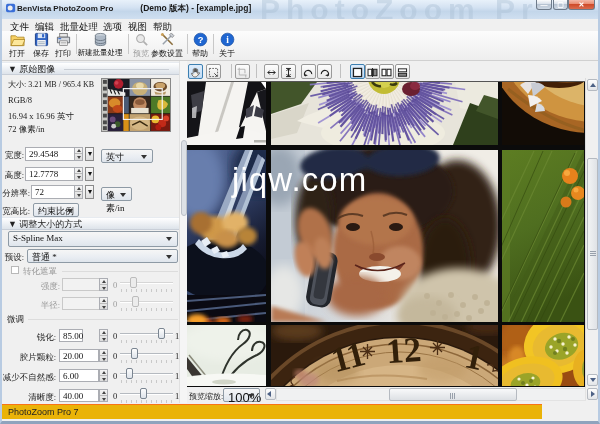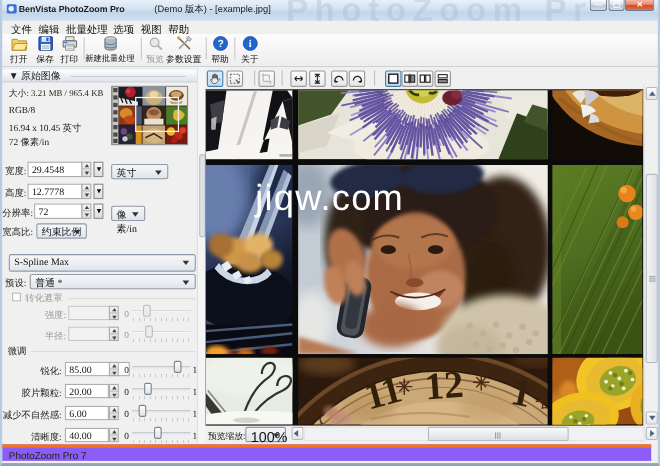--- a/index.html
+++ b/index.html
@@ -5,21 +5,21 @@
 * { margin:0; padding:0; box-sizing:border-box; }
 html,body { width:600px; height:424px; overflow:hidden; font-family:"Liberation Sans", sans-serif; }
 body { position:relative; background:#f0f0f0; }
 .abs { position:absolute; }
 
 
 #titlebar { left:0; top:0; width:600px; height:19px;
   background:linear-gradient(#e8f1fa 0%, #d4e2f2 40%, #c3d6ea 60%, #cfdff0 100%);
   overflow:hidden; }
 #ghost { left:260px; top:-7px; font-size:30px; font-weight:bold; color:#aabfd4; opacity:0.42; letter-spacing:6px; }
-#titletext { left:17px; top:3px; font-size:8px; color:#1a1a1a; white-space:nowrap; }
+#titletext { left:17px; top:3px; font-size:8px; color:#1a1a1a; white-space:nowrap;font-weight:bold; }
 #appicon { left:6px; top:3px; width:10px; height:10px; }
 .winbtn { top:0px; height:10px; border:1px solid #6e7b8a; border-top:none; border-radius:0 0 3px 3px; }
 #btnmin { left:536px; width:16px; background:linear-gradient(#fdfdfd,#d8e0ea 45%,#b8c4d2 50%,#cdd8e4); }
 #btnmax { left:553px; width:15px; background:linear-gradient(#fdfdfd,#d8e0ea 45%,#b8c4d2 50%,#cdd8e4); }
 #btnclose { left:568px; width:27px; background:linear-gradient(#f3b8a8,#e98b70 45%,#cf4b2a 50%,#d96b4e); }
 .winbtn span { display:block; text-align:center; font-size:7px; line-height:9px; color:#fff; font-weight:bold; }
 
 #menubar { left:2px; top:19px; width:596px; height:12px; background:#f0f0f0; border-bottom:1px solid #f0f0f0; }
 .menu { position:absolute; top:2px; font-size:9.5px; color:#111; }
 
@@ -79,21 +79,21 @@
 
 
 #tools2 { left:187px; top:61px; width:411px; height:20px; background:#f0f0f0; }
 .t2 { position:absolute; top:3px; width:15px; height:15px; background:linear-gradient(#fdfdfd,#e8e8e8); border:1px solid #9a9a9a; border-radius:2px; }
 .t2.sel { background:linear-gradient(#dcebfb,#c2dcf5); border-color:#3c7fb1; }
 .t2sep { position:absolute; top:3px; width:1px; height:14px; background:#c0c0c0; }
 
 #imgarea { left:187px; top:81px; width:398px; height:306px; background:#202020; }
 #vscroll { left:585px; top:78px; width:13px; height:310px; background:#f0f0f0; }
 #zoombar { left:187px; top:387px; width:398px; height:16px; background:#f0f0f0; }
-#statusbar { left:2px; top:404px; width:590px; height:15px; background:#8b5cf6; border-top:3px solid #f97316; font-size:9px; color:#222; padding:2px 0 0 6px; }
+#statusbar { left:2px; top:404px; width:540px; height:15px; background:#eab308; border-top:1px solid #f97316; font-size:9px; color:#222; padding:2px 0 0 6px; }
 #winborder { left:0; top:0; width:600px; height:424px; border:2px solid #b8cbe2; border-top:none; border-bottom:3px solid #8fa3bd; pointer-events:none; }
 </style>
 </head>
 <body>
 
 <div class="abs" id="titlebar">
   <div class="abs" id="ghost">PhotoZoom Pr</div>
   <svg class="abs" id="appicon" viewBox="0 0 12 12">
       <rect x="0" y="1" width="11" height="10" rx="2" fill="#3a6fd8"></rect>
       <circle cx="5" cy="6" r="3" fill="#eee"></circle>
@@ -184,21 +184,21 @@
         <circle cx="8" cy="8" r="6.8" fill="none" stroke="#124a9e" stroke-width="0.7"></circle>
         <text x="8" y="11.8" font-size="10" font-weight="bold" fill="#fff" text-anchor="middle" font-family="Liberation Serif">i</text>
       </svg>
     关于</div>
 </div>
 
 <div class="abs" id="leftpanel">
   <div class="shead" style="top:1px">▼ 原始图像 <span class="hline" style="left:62px"></span></div>
   <div class="ptext" style="left:6px;top:18px;font-size:8px">大小: 3.21 MB / 965.4 KB</div>
   <div class="ptext" style="left:6px;top:34px">RGB/8</div>
-  <div class="ptext" style="left:6px;top:50px">16.94 x 10.45 英寸</div>
+  <div class="ptext" style="left:6px;top:50px">16.94 x 16.96 英寸</div>
   <div class="ptext" style="left:6px;top:63px">72 像素/in</div>
   <svg class="abs" id="thumb" viewBox="0 0 70 54" preserveAspectRatio="none">
     <rect width="70" height="54" fill="#222"></rect>
     <rect x="0" y="0" width="6" height="54" fill="#c8c8c4"></rect>
     <g fill="#4a4a4a">
         <rect x="1" y="1" width="4" height="4"></rect>
         <rect x="1" y="8" width="4" height="4"></rect>
         <rect x="1" y="15" width="4" height="4"></rect>
         <rect x="1" y="22" width="4" height="4"></rect>
         <rect x="1" y="29" width="4" height="4"></rect>
@@ -266,20 +266,21 @@
   <div class="inp" style="left:29px;top:124px;width:44px;height:14px">72</div>
   <div class="spin" style="left:72px;top:124px;height:14px">
       <i class="u"></i>
       <i class="d"></i>
     </div>
   <div class="mbtn" style="left:83px;top:124px;height:14px"></div>
   <div class="combo" style="left:99px;top:126px;width:31px;height:14px">像素/in</div>
   <div class="lab" style="left:0px;top:145px;width:28px">宽高比:</div>
   <div class="combo" style="left:31px;top:142px;width:46px;height:14px">约束比例</div>
 
+  <div class="shead" style="top:156px">▼ 调整大小的方式</div>
   <div class="combo" style="left:6px;top:170px;width:170px;height:16px">S-Spline Max</div>
   <div class="lab" style="left:0px;top:191px;width:22px">预设:</div>
   <div class="combo" style="left:25px;top:188px;width:151px;height:14px">普通 *</div>
 
   <div class="abs" style="left:9px;top:205px;width:8px;height:8px;background:#fff;border:1px solid #b8b8b8"></div>
   <div class="ptext" style="left:21px;top:205px;color:#9a9a9a">转化遮罩</div>
   <div class="abs" style="left:60px;top:210px;width:116px;height:1px;background:#dcdcdc"></div>
   <div class="lab" style="left:20px;top:220px;width:38px;color:#9a9a9a">强度:</div>
   <div class="inp dis" style="left:60px;top:217px;width:38px;height:13px"></div>
   <div class="spin" style="left:97px;top:217px;height:13px">
@@ -302,21 +303,21 @@
   <div class="slider dis" style="left:118px;top:235px;width:53px">
       <div class="groove"></div>
       <div class="thumb" style="left:12px"></div>
     </div>
   <div class="ticks" style="left:119px;top:247px;width:53px"></div>
 
   <div class="ptext" style="left:5px;top:253px">微调</div>
   <div class="abs" style="left:26px;top:258px;width:150px;height:1px;background:#dcdcdc"></div>
 
   <div class="lab" style="left:10px;top:271px;width:44px">锐化:</div>
-  <div class="inp" style="left:57px;top:268px;width:59px;height:13px">85.00</div>
+  <div class="inp" style="left:57px;top:268px;width:24px;height:13px">85.00</div>
   <div class="spin" style="left:97px;top:268px;height:13px">
       <i class="u"></i>
       <i class="d"></i>
     </div>
   <div class="ptext" style="left:111px;top:270px">0</div>
   <div class="slider" style="left:118px;top:267px;width:53px">
       <div class="groove"></div>
       <div class="thumb" style="left:38px"></div>
     </div>
   <div class="ticks" style="left:119px;top:279px;width:53px"></div>

